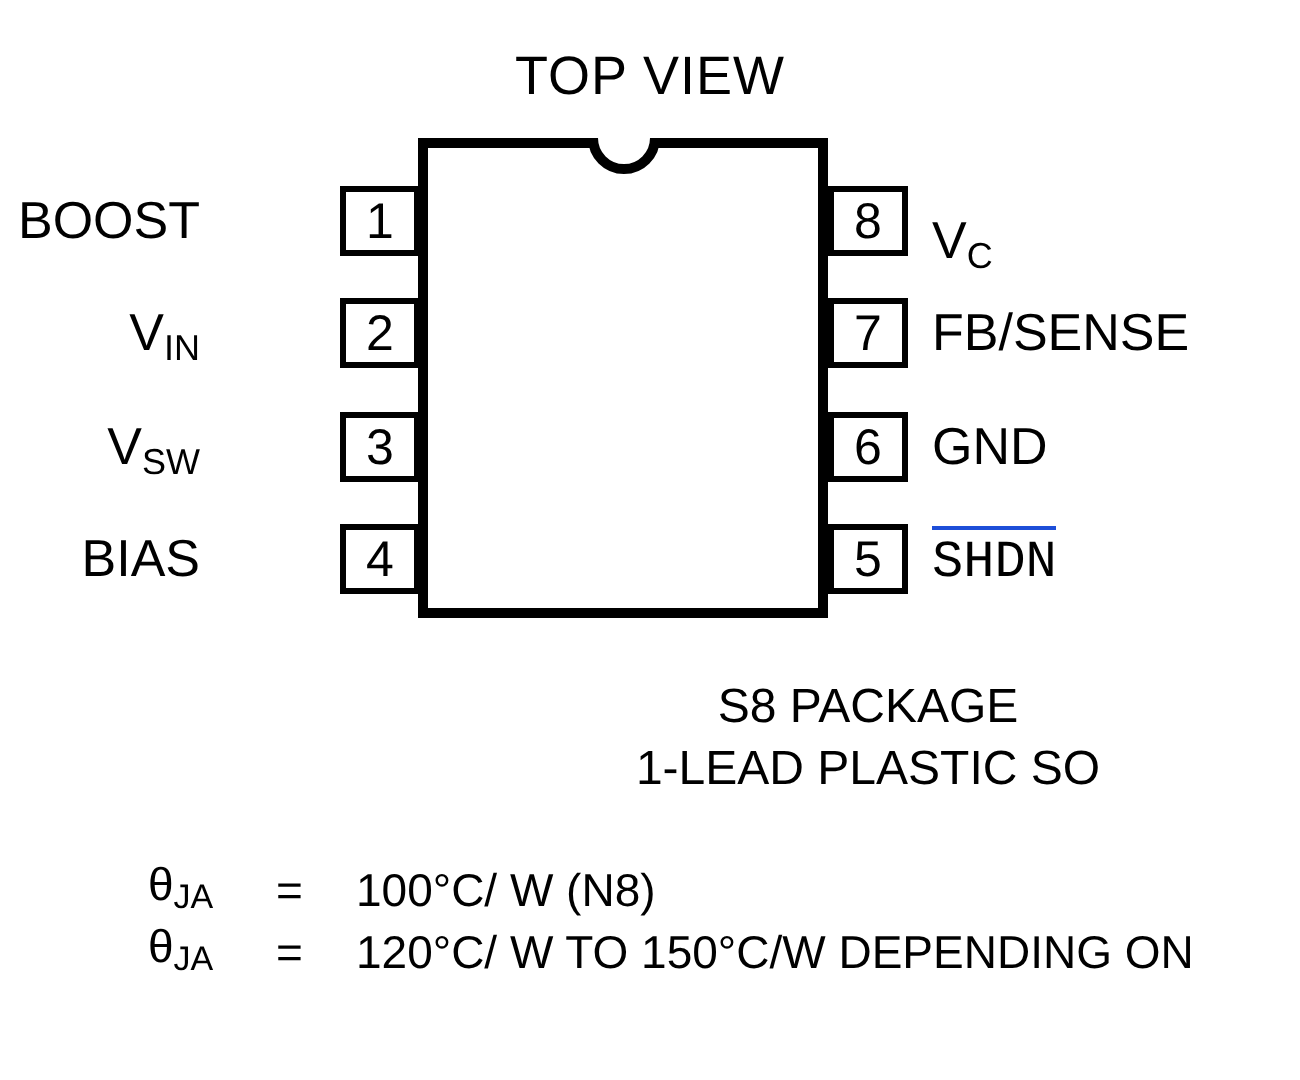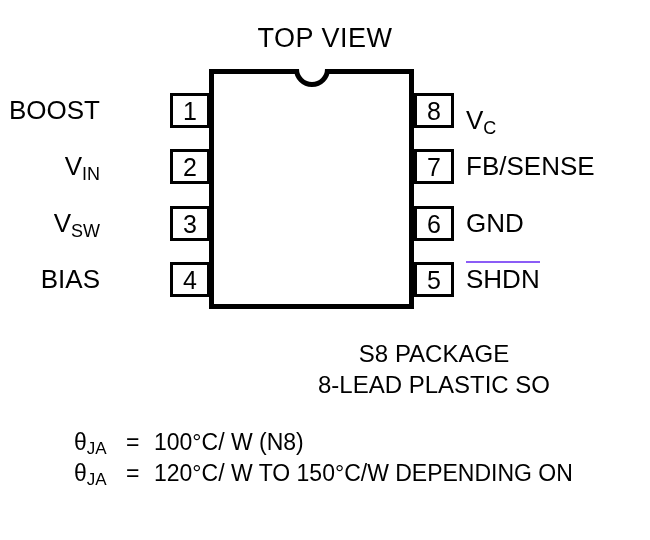--- a/index.html
+++ b/index.html
@@ -99,22 +99,23 @@
     left: 466px;
     text-align: left;
   }
   .sub {
     font-size: 18px;
     vertical-align: baseline;
     position: relative;
     top: 5px;
   }
   .ovl {
-    border-top: 2px solid #8b5cf6;
+    border-top: 2px solid #1d4ed8;
     padding-top: 1px;
+    font-family: Liberation Mono, monospace;
   }
 
   
   .pkg-block {
     position: absolute;
     top: 338px;
     font-size: 24px;
     line-height: 31px;
     text-align: center;
     white-space: nowrap;
@@ -126,21 +127,22 @@
   .notes {
     position: absolute;
     left: 74px;
     top: 428px;
     font-size: 23px;
     line-height: 28px;
     white-space: nowrap;
   }
   .note-row {
     display: flex;
-    align-items: flex-start;
+    align-items: flex-end;
+    gap: 12px;
   }
   .note-sym {
     width: 52px;
     flex: 0 0 52px;
     text-align: left;
   }
   .note-eq {
     width: 28px;
     flex: 0 0 28px;
     text-align: left;
@@ -182,21 +184,21 @@
   <div class="pin-box right" style="top:206px;">6</div>
   <div class="pin-box right" style="top:262px;">5</div>
 
   <div class="pin-label right" style="top:79px;margin-top:26px;"><span>V</span><span class="sub">C</span></div>
   <div class="pin-label right" style="top:208px;"><span>GND</span></div>
   <div class="pin-label right" style="top:151px;"><span>FB/SENSE</span></div>
   <div class="pin-label right" style="top:264px;"><span class="ovl">SHDN</span></div>
 
   <div class="pkg-block s8">
     <div>S8 PACKAGE</div>
-    <div>8-LEAD PLASTIC SO</div>
+    <div>1-LEAD PLASTIC SO</div>
   </div>
 
   <div class="notes">
     <div class="note-row">
       <span class="note-sym"><span>θ</span><span class="theta-sub">JA</span></span>
       <span class="note-eq">=</span>
       <span class="note-val">100°C/ W (N8)</span>
     </div>
     <div class="note-row">
       <span class="note-sym"><span>θ</span><span class="theta-sub">JA</span></span>

